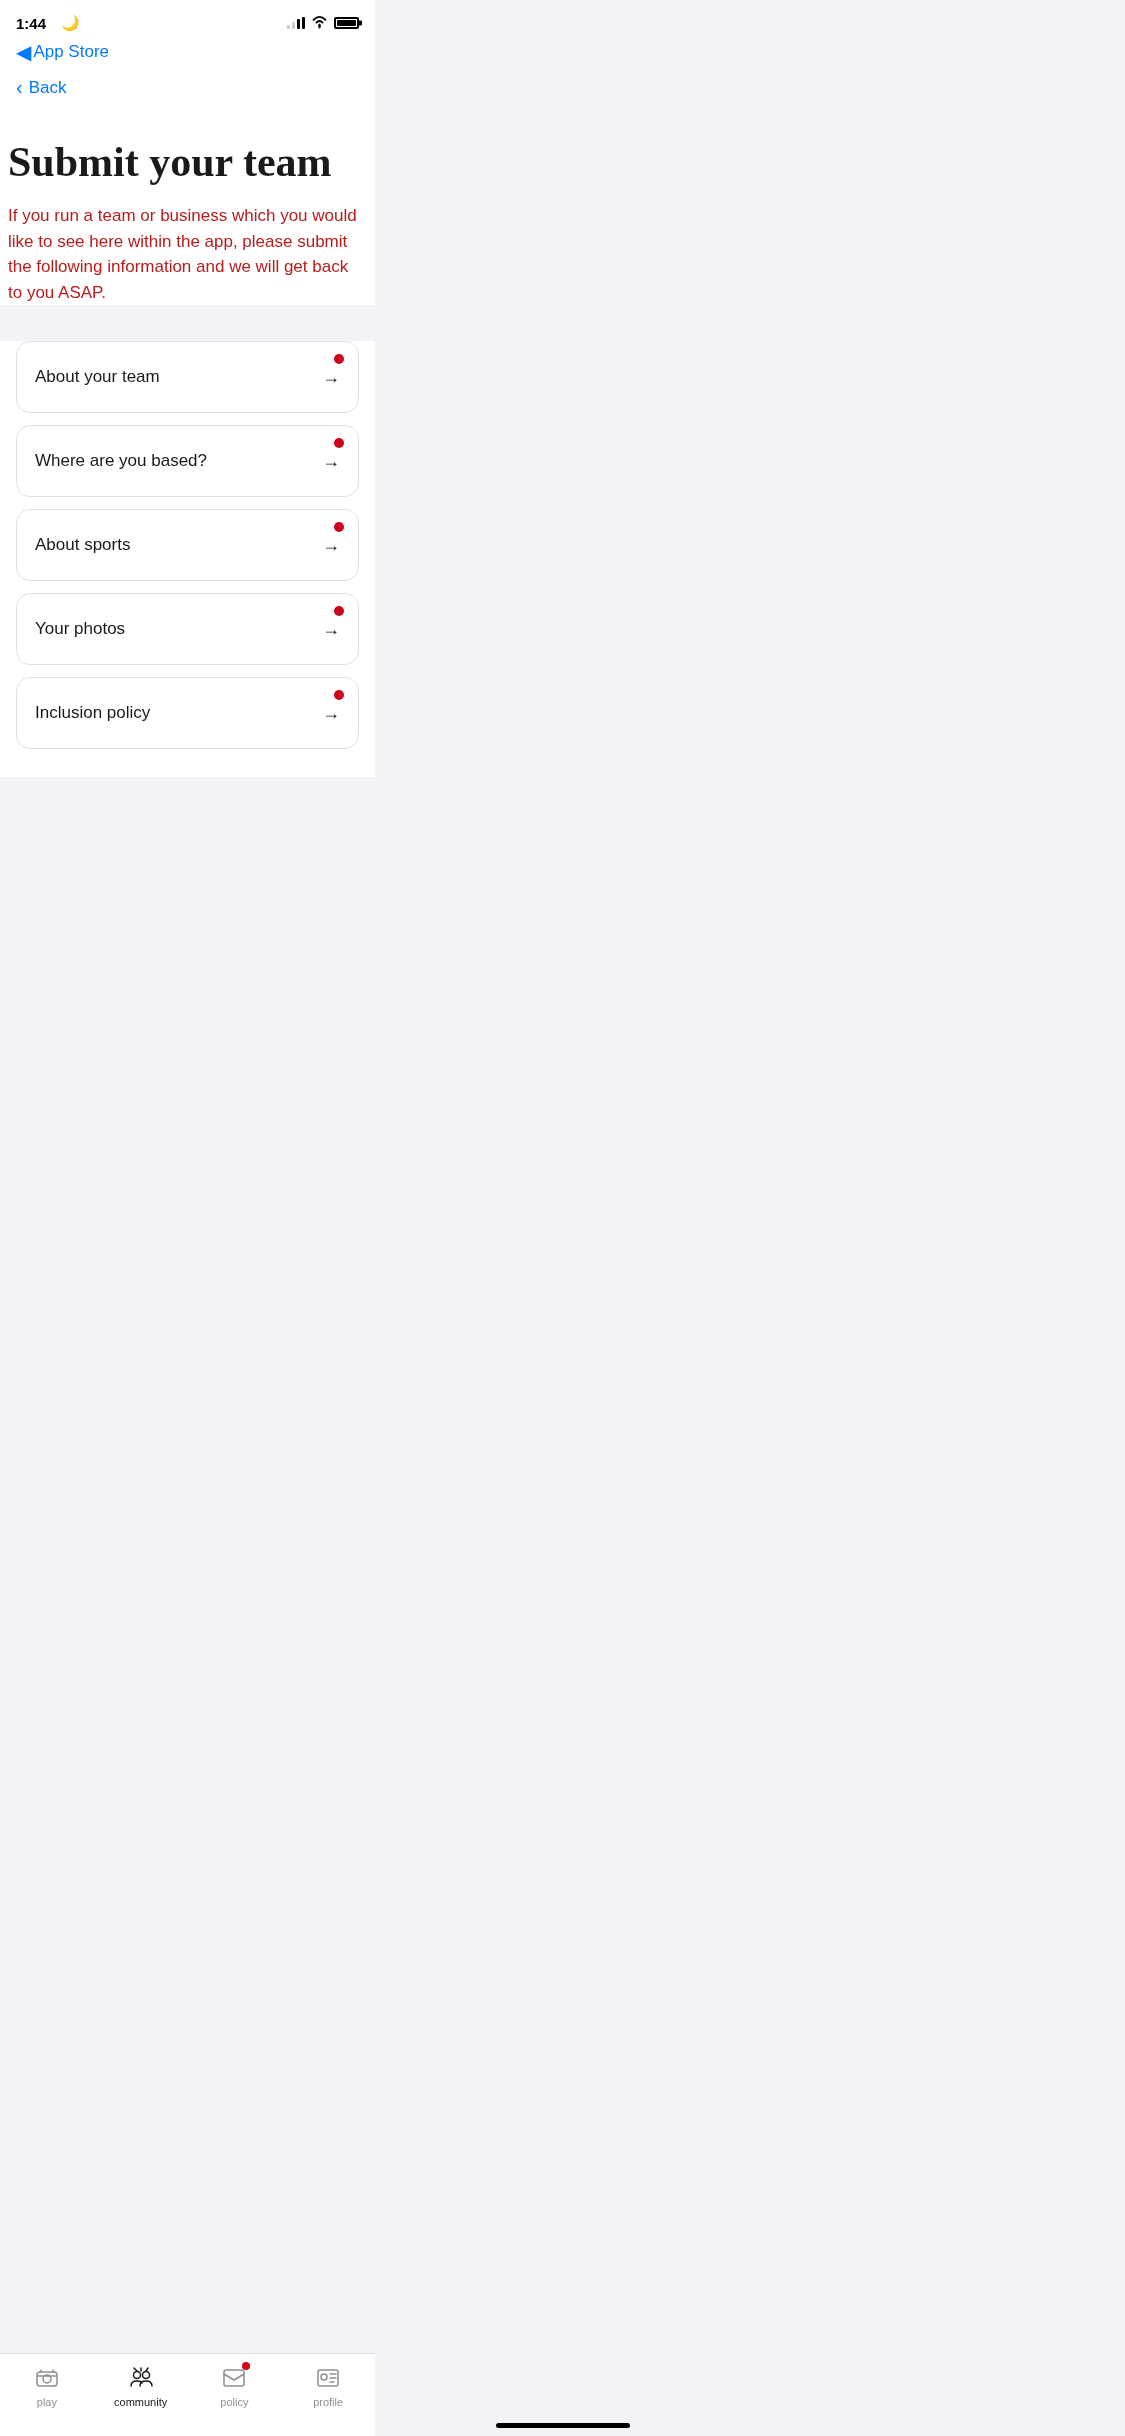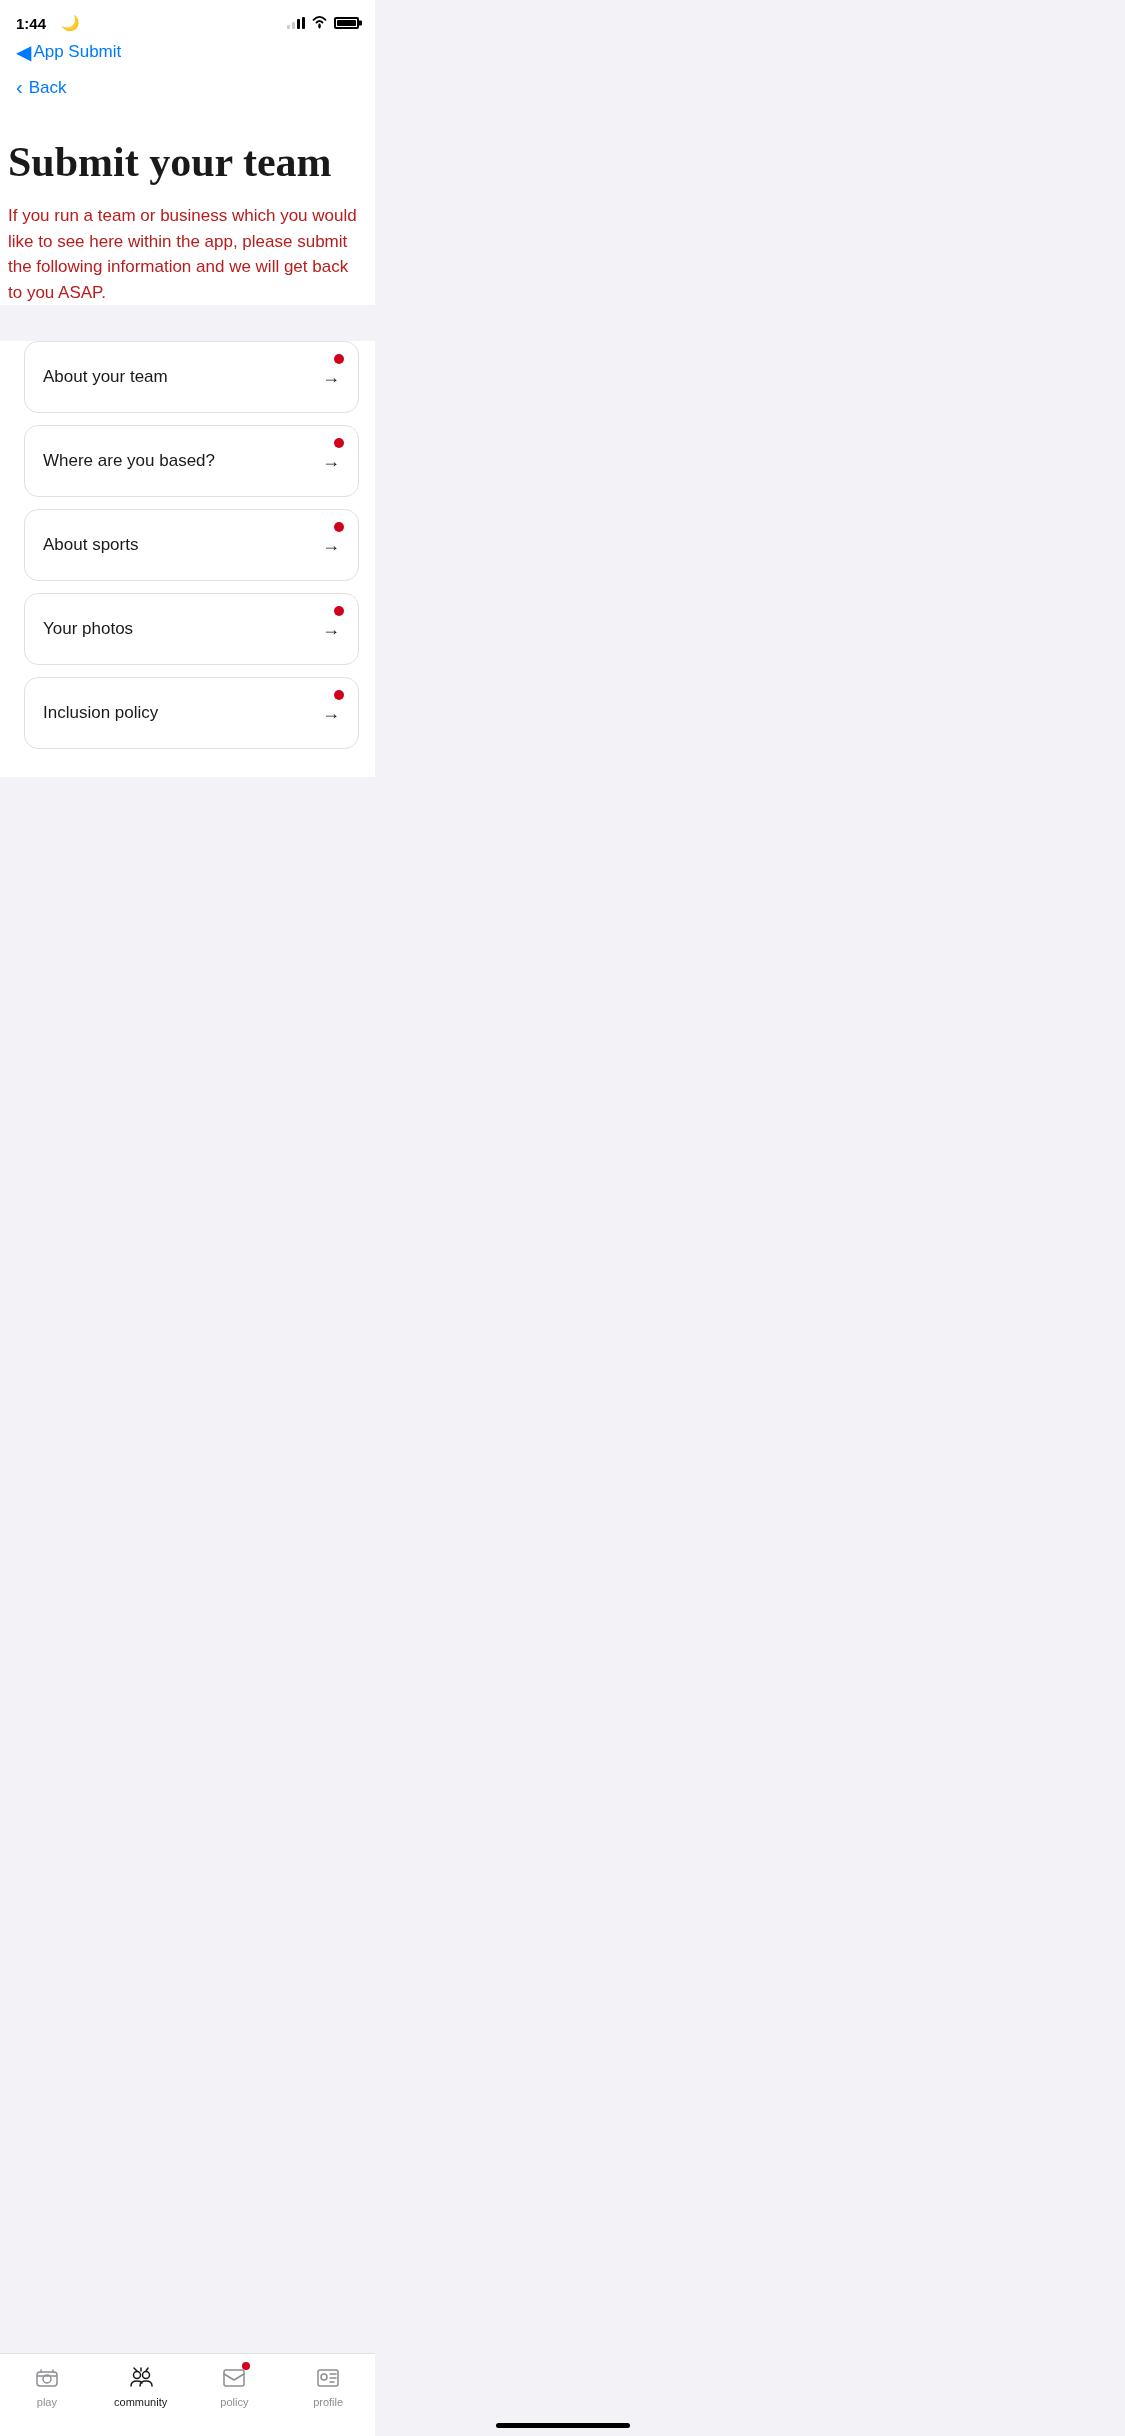--- a/index.html
+++ b/index.html
@@ -153,21 +153,20 @@
       border: 1px solid #e0e0e0;
       border-radius: 14px;
       padding: 12px 18px;
       margin-bottom: 12px;
       position: relative;
       cursor: pointer;
       display: flex;
       align-items: center;
       justify-content: space-between;
       min-height: 72px;
-      margin-left: 8px;
     }
 
     .form-card-label {
       font-size: 17px;
       color: #1a1a1a;
       font-weight: 400;
     }
 
     .arrow-icon {
       font-size: 18px;
@@ -277,21 +276,21 @@
     </span>
     <div class="battery-icon">
       <div class="battery-fill"></div>
     </div>
   </div>
 </div>
 
 <div class="nav-bar" style="background:#fff; padding: 4px 16px 4px; display:flex; align-items:center;">
   <span style="color:#007aff; font-size:17px; display:flex; align-items:center; gap:2px;">
     <span style="font-size:20px; font-weight:300;">◀</span>
-    <span>App Submit</span>
+    <span>App Store</span>
   </span>
 </div>
 
 <div class="nav-bar">
   <button class="back-button">
     <span class="back-chevron">‹</span>
     <span>Back</span>
   </button>
 </div>
 

